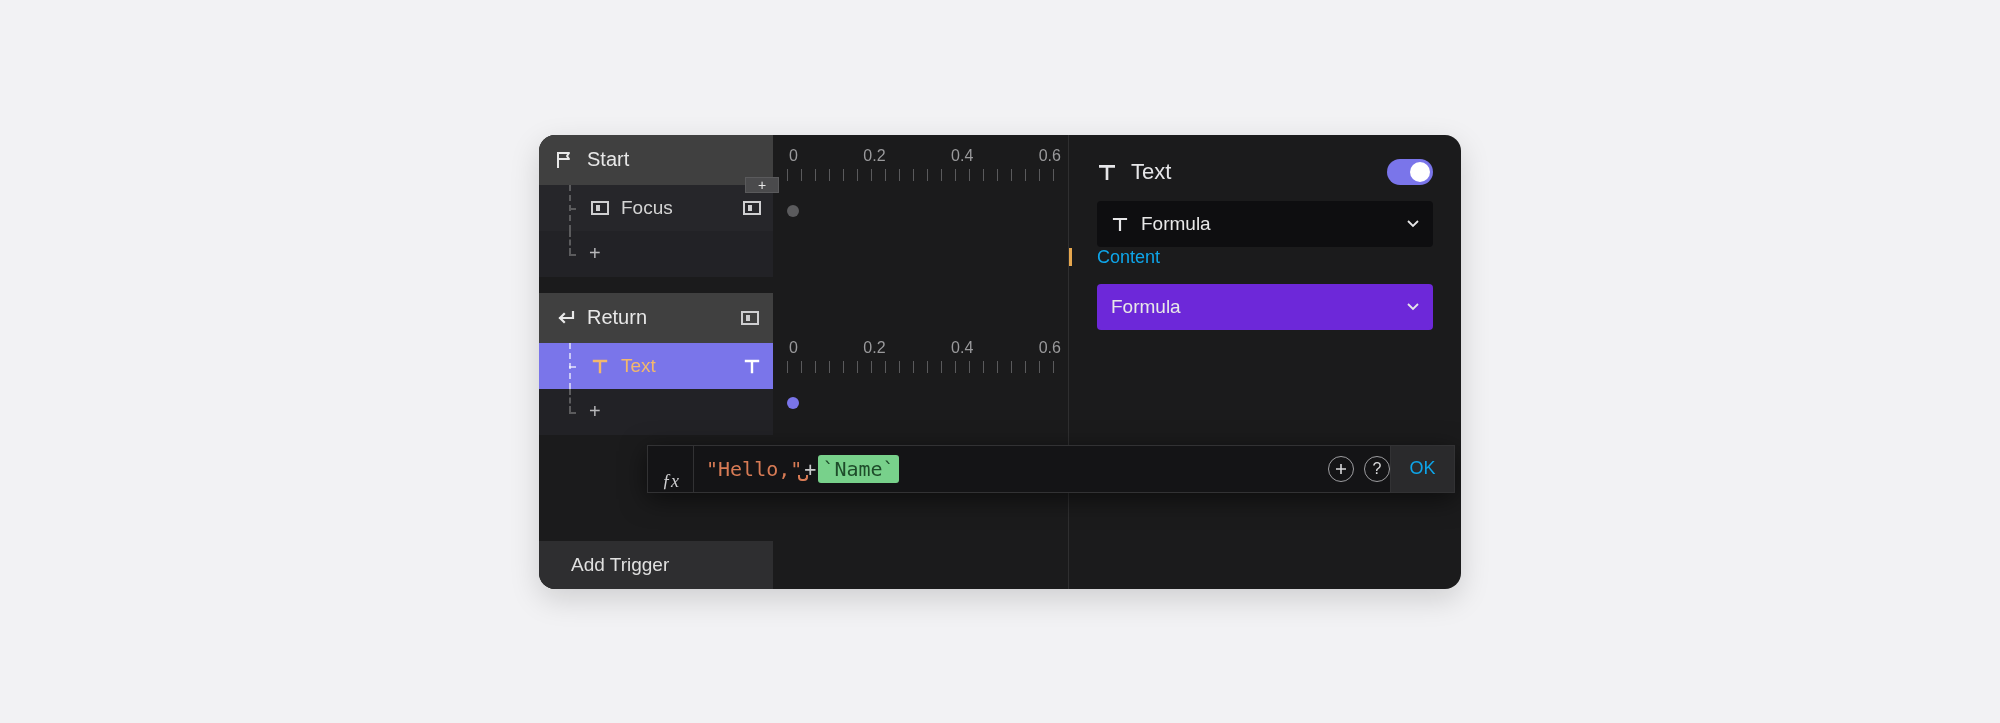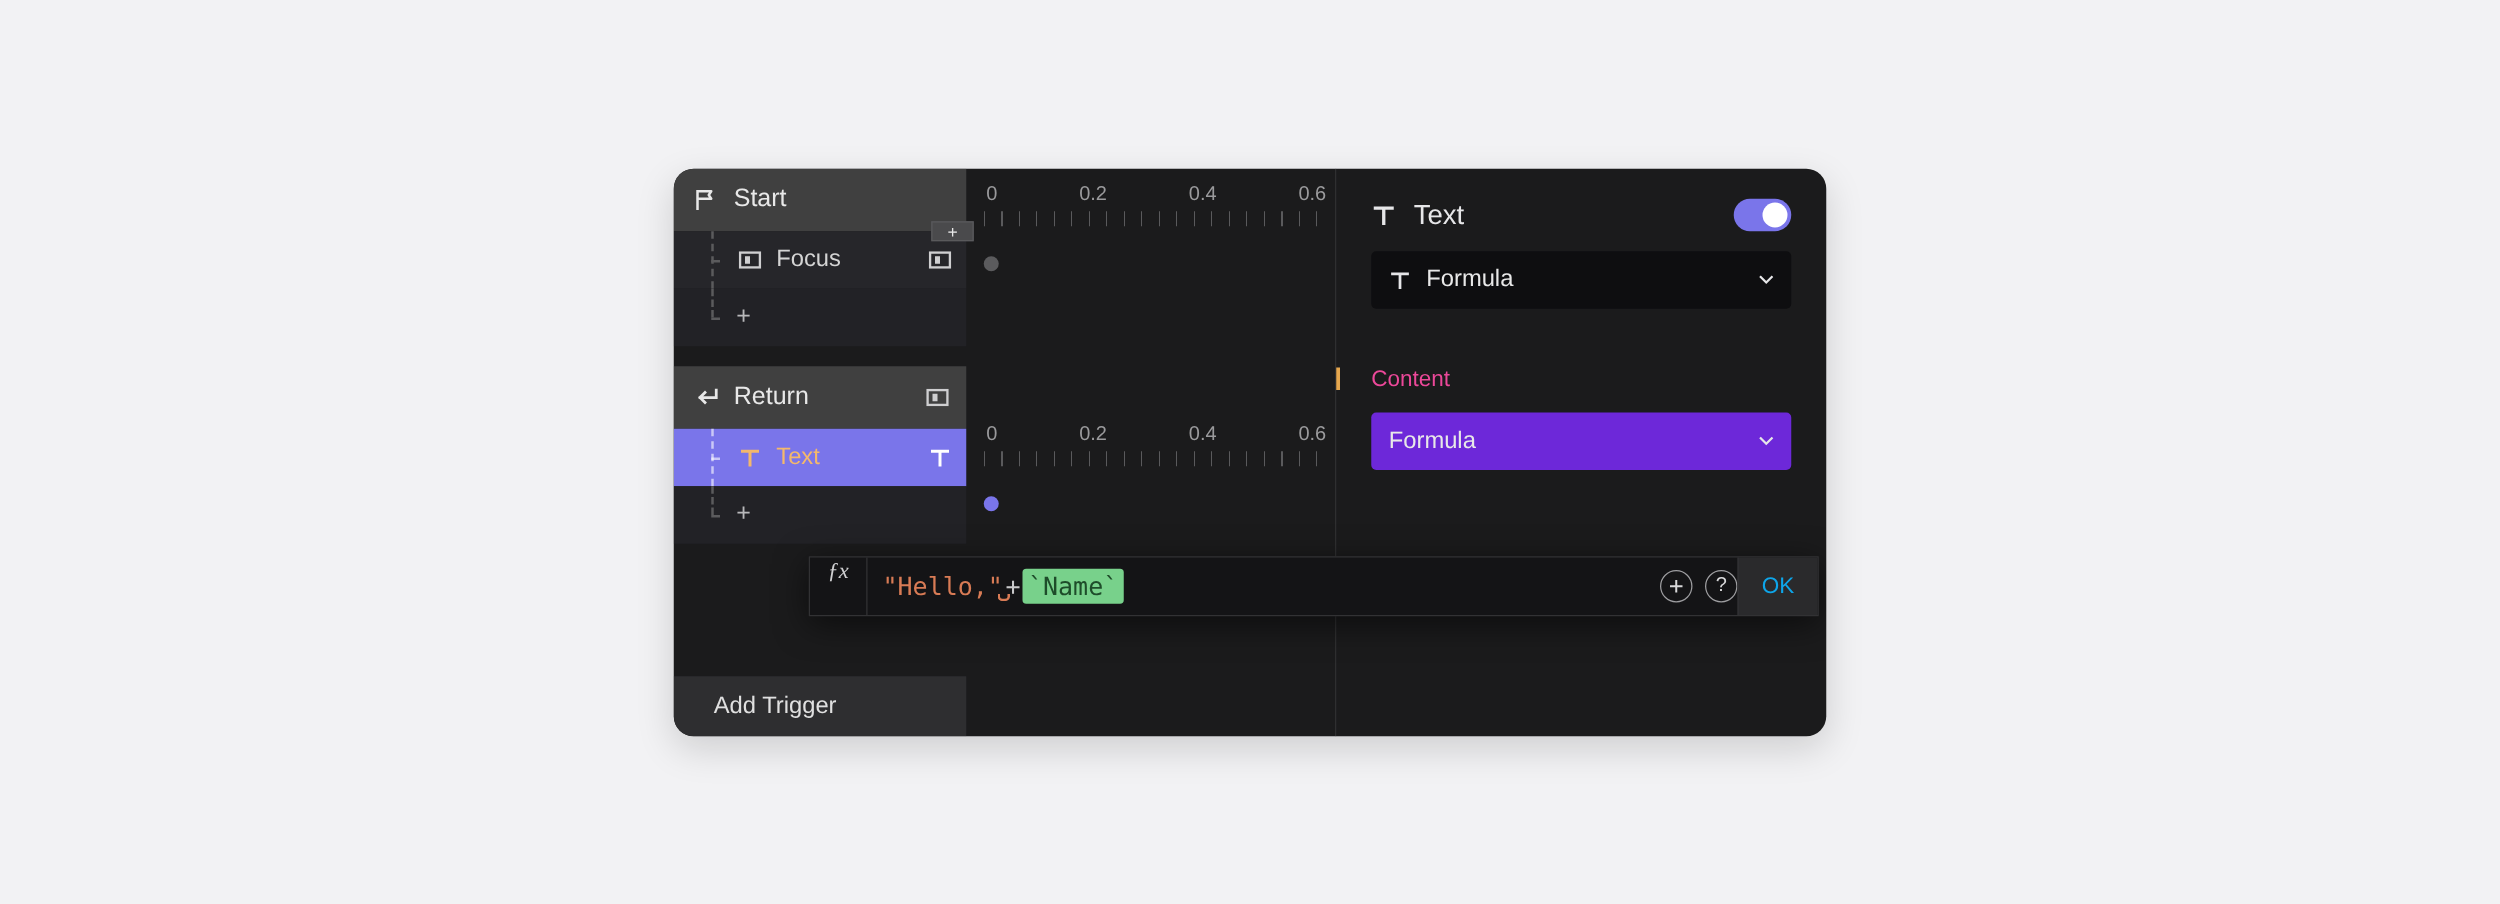--- a/index.html
+++ b/index.html
@@ -172,23 +172,22 @@
     border-radius: 4px;
     display: flex;
     align-items: center;
     padding: 0 14px;
     color: #e8e8e8;
     font-size: 19px;
     gap: 12px;
   }
   .select .chev { margin-left:auto; }
   .section-label {
-    color: #ec4899;
+    color: #0ea5e9;
     font-size: 18px;
-    margin-top: 46px;
     position: relative;
   }
   .section-label::before {
     content:"";
     position:absolute;
     left:-28px;
     top:50%;
     height:18px;
     transform: translateY(-50%);
     border-left: 3px solid #e6a74e;
@@ -205,21 +204,21 @@
     border: 1px solid #323234;
     display: flex;
     align-items: center;
     box-shadow: 0 6px 26px rgba(0,0,0,0.55);
     z-index: 5;
   }
   .fx-cell {
     width: 46px;
     height: 100%;
     border-right: 1px solid #323234;
-    display:flex; align-items:flex-start; justify-content:center;
+    display:flex; align-items:flex-end; justify-content:center;
     color:#cfcfd1;
     font-style: italic;
     font-size: 18px;
     font-family: ui-serif, Georgia, serif;
   }
   .formula-content {
     flex:1;
     display:flex;
     align-items:center;
     padding: 0 12px;

